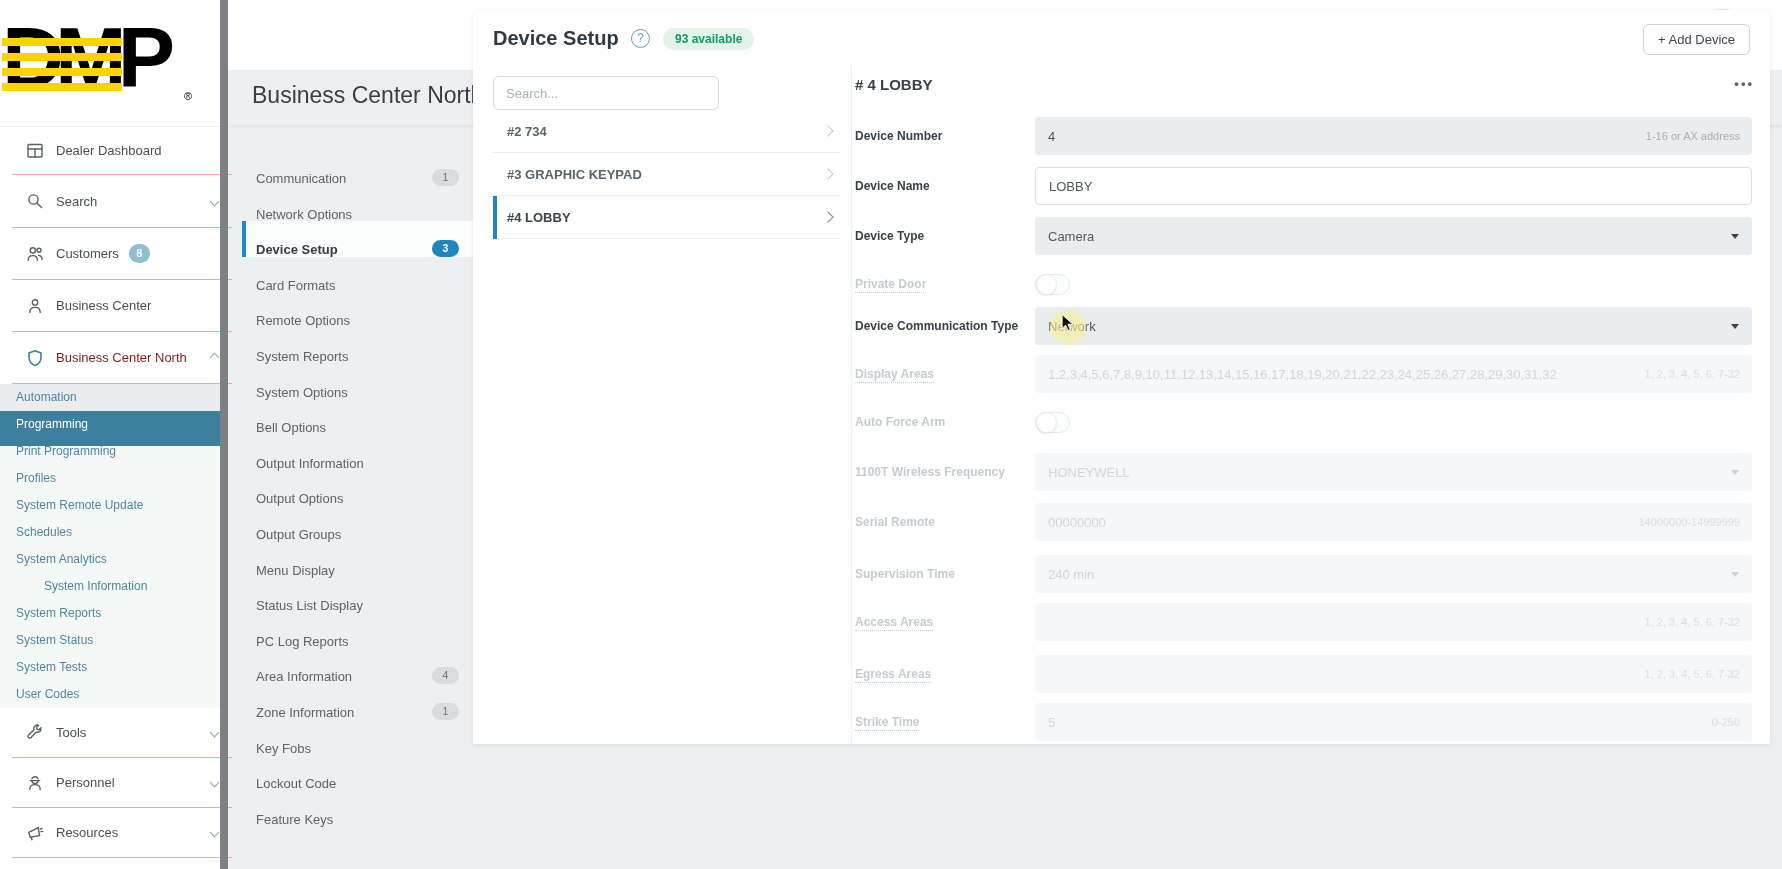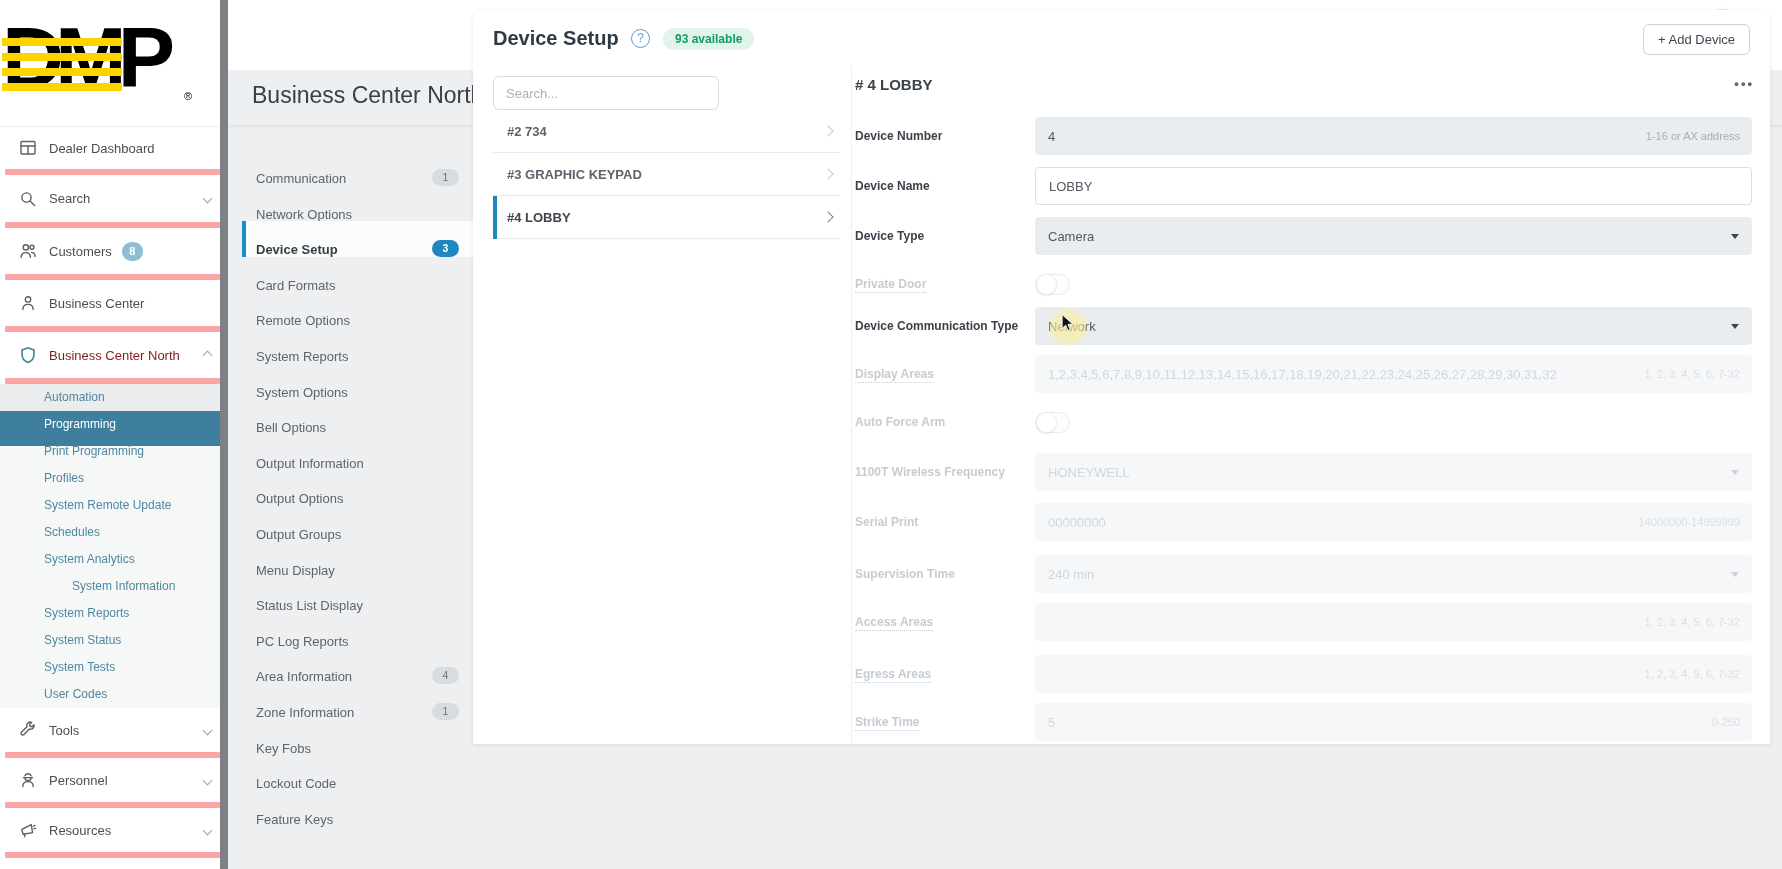--- a/index.html
+++ b/index.html
@@ -7,32 +7,32 @@
               font-family:"Liberation Sans","DejaVu Sans",sans-serif; }
   .abs { position:absolute; }
 
   
   #sidebar { position:absolute; left:0; top:0; width:220px; height:869px; background:#fff; z-index:5; }
   #side-scrollbar { position:absolute; left:220px; top:0; width:8px; height:869px; background:#7d8186; z-index:6; }
   #logo { position:absolute; left:2px; top:8px; width:192px; height:100px; }
   #logo .dmp { font-weight:800; font-size:86px; line-height:98px; letter-spacing:-9px; color:#000; }
   #logo .stripe { position:absolute; left:0; width:120px; height:8px; background:#ffd200; }
   #logo .reg { position:absolute; right:2px; bottom:6px; font-size:11px; color:#000; }
-  .side-row { position:absolute; left:5px; width:220px; display:flex; align-items:center;
-              border-bottom:6px solid #fca5a5; color:#4a4f55; font-size:13px; cursor:default; }
+  .side-row { position:absolute; left:12px; width:220px; display:flex; align-items:center;
+              border-bottom:1px solid #fca5a5; color:#4a4f55; font-size:13px; cursor:default; }
   .side-row .ic { width:18px; height:18px; margin:0 12px 0 14px; flex:0 0 18px; }
   .side-row .chev { position:absolute; right:14px; }
   .side-badge { margin-left:10px; background:#8fbdd1; color:#fff; font-size:11px; font-weight:700;
                 border-radius:10px; min-width:21px; height:19px; line-height:19px; text-align:center; padding:0 4px; }
   .accent-label { color:#7f1d1d; }
   .chev { width:7px; height:7px; border-right:1.5px solid #9aa0a6; border-bottom:1.5px solid #9aa0a6; display:inline-block; }
   .chev.down { transform:rotate(45deg); }
   .chev.up { transform:rotate(-135deg); }
   #sub-list { position:absolute; left:0; top:384px; width:220px; height:324px; background:#f6f8f8; }
-  .sub-row { position:absolute; left:0; width:220px; height:35px; line-height:27px; padding-left:44px;
+  .sub-row { position:absolute; left:0; width:220px; height:35px; line-height:27px; padding-left:16px;
              font-size:12px; color:#4f87a1; }
   .sub-row.hovered { background:#eaeced; }
   .sub-row.selected { background:#3e7f9d; color:#fff; }
 
   
   #main { position:absolute; left:228px; top:0; width:1554px; height:869px; background:#edeff1; }
   #topbar { position:absolute; left:0; top:0; width:1554px; height:70px; background:#fff; }
   #avatar { position:absolute; left:1472px; top:9px; width:46px; height:46px; border-radius:50%;
             background:#fff; border:2px solid #e3e3e3; box-shadow:0 1px 3px rgba(0,0,0,.15); overflow:hidden; }
   #avatar .head { position:absolute; left:13px; top:7px; width:16px; height:16px; border-radius:50%; background:#39768f; }
@@ -360,21 +360,21 @@
           </div>
         </div>
         <div class="field-row" style="top: 443px;">
           <div class="f-label disabled "><span>1100T Wireless Frequency</span></div>
           <div class="f-input disabled">
             <span class="val">HONEYWELL</span>
             <span class="sel-caret"></span>
           </div>
         </div>
         <div class="field-row" style="top: 493px;">
-          <div class="f-label disabled "><span>Serial Print</span></div>
+          <div class="f-label disabled "><span>Serial Remote</span></div>
           <div class="f-input disabled">
             <span class="val">00000000</span>
             <span class="hint">14000000-14999999</span>
           </div>
         </div>
         <div class="field-row" style="top: 545px;">
           <div class="f-label disabled "><span>Supervision Time</span></div>
           <div class="f-input disabled">
             <span class="val">240 min</span>
             <span class="sel-caret"></span>

